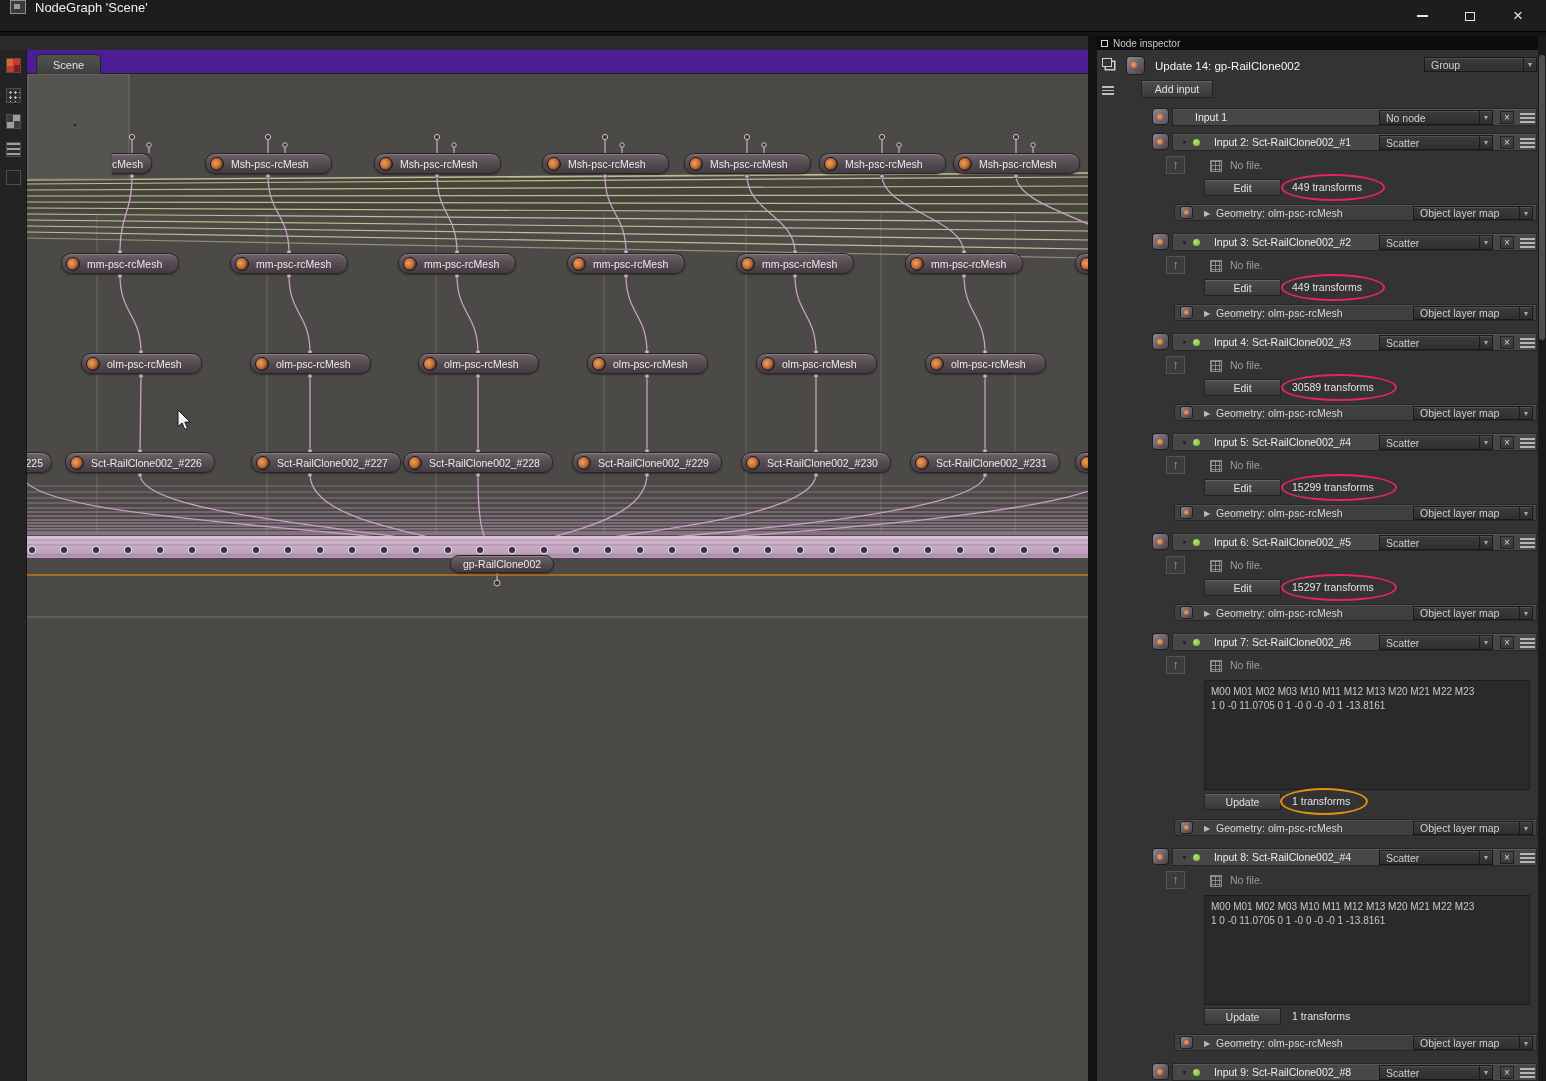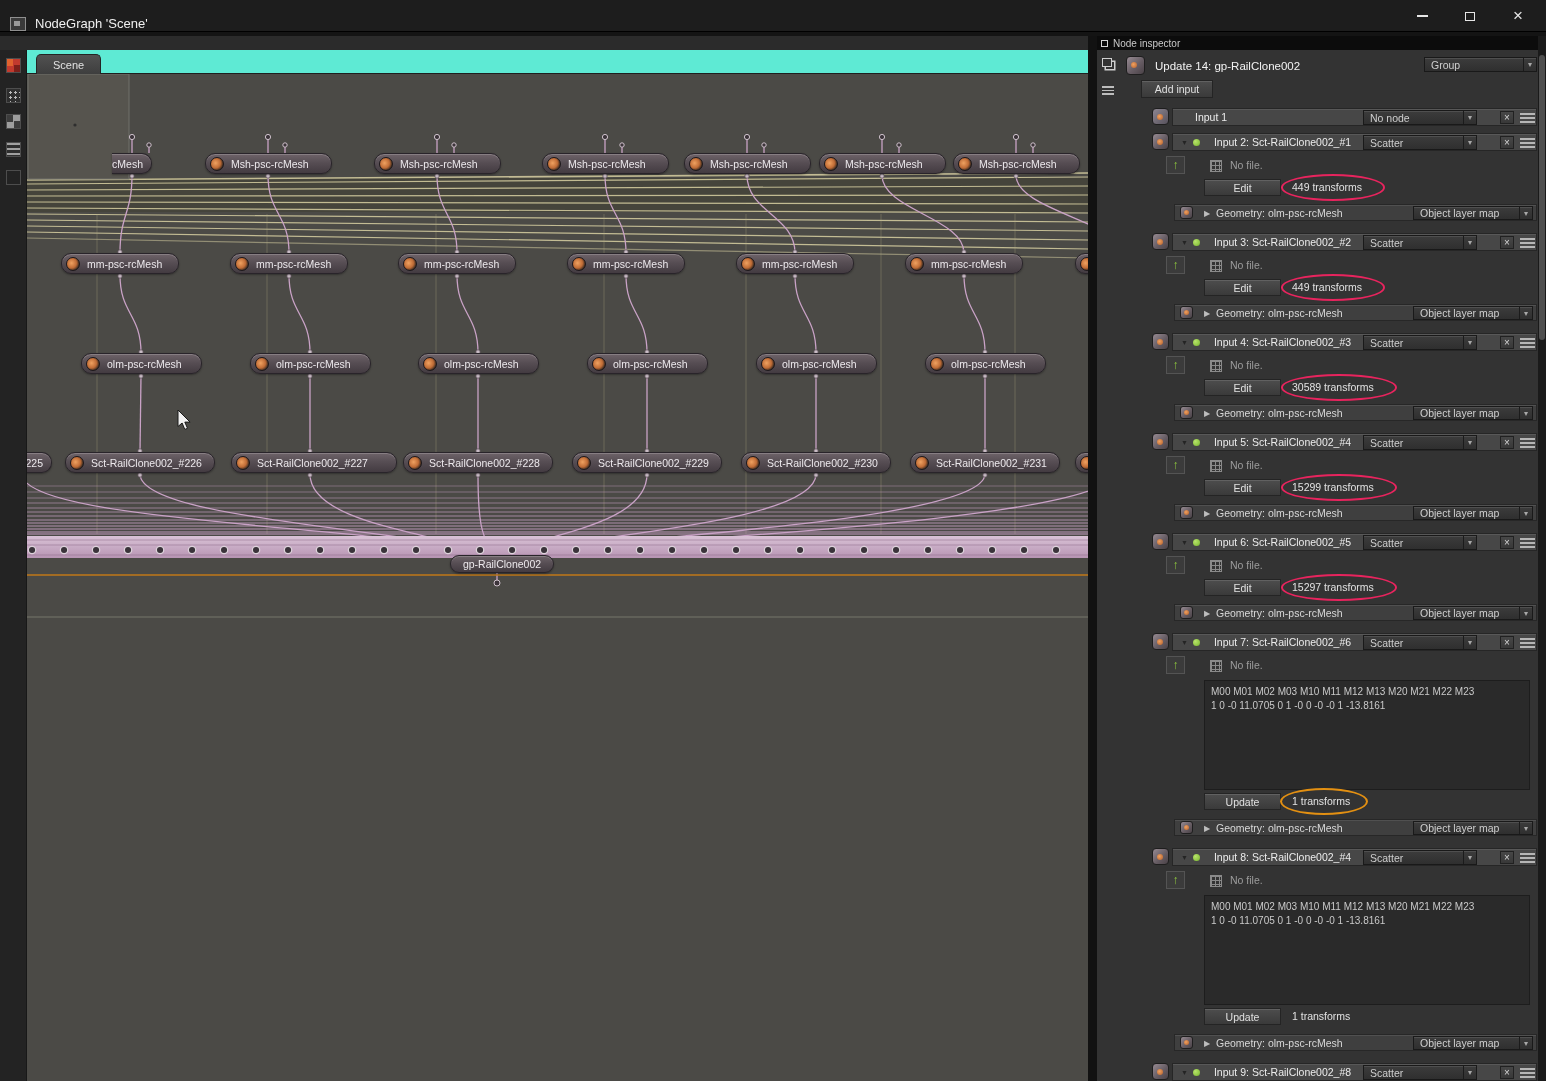--- a/index.html
+++ b/index.html
@@ -3,37 +3,37 @@
 <meta charset="utf-8">
 <style>
   * { margin:0; padding:0; box-sizing:border-box; }
   html,body { width:1546px; height:1081px; background:#141414; overflow:hidden;
     font-family:"Liberation Sans","DejaVu Sans",sans-serif; }
   .abs { position:absolute; }
   #stage { position:relative; width:1546px; height:1081px; background:#141414; }
 
   
   #titlebar { left:0; top:0; width:1546px; height:32px; background:#1d1d1d; border-bottom:1px solid #000;
-    display:flex; align-items:flex-end; }
+    display:flex; align-items:flex-start; }
   #app-icon { width:16px; height:14px; margin-left:10px; border:1px solid #8f8f8f; background:#3a3a3a; position:relative; }
   #app-icon::after { content:""; position:absolute; left:3px; top:3px; width:6px; height:5px; background:#9a9a9a; }
   #win-title { color:#f0f0f0; font-size:13px; margin-left:9px; }
   .win-btn { position:absolute; top:0; width:48px; height:32px; display:flex; align-items:center; justify-content:center; color:#e6e6e6; }
   #btn-min { right:100px; } #btn-max { right:52px; } #btn-close { right:4px; font-size:17px; }
   #btn-min .bar { width:11px; height:1.5px; background:#e6e6e6; }
   #btn-max .box { width:10px; height:9px; border:1.2px solid #e6e6e6; }
 
   
   .panel-strip { height:14px; background:#0c0c0c; display:flex; align-items:center; color:#c9c9c9; font-size:10px; }
   .panel-strip .sq { width:7px; height:7px; border:1px solid #d6d6d6; margin:0 5px 0 4px; }
 
   
   #graph-panel { left:0; top:36px; width:1088px; height:1045px; background:#2b2b2b; }
   #graph-strip { position:absolute; left:0; top:0; width:1088px; }
-  #tabbar { position:absolute; left:27px; top:14px; width:1061px; height:24px; background:#5eead4; border-bottom:1px solid #1f1f1f; }
+  #tabbar { position:absolute; left:27px; top:14px; width:1061px; height:24px; background:#4c1d95; border-bottom:1px solid #1f1f1f; }
   #tab-scene { position:absolute; left:9px; top:4px; height:20px; padding:0 16px; background:linear-gradient(#515151,#3e3e3e);
     border:1px solid #242424; border-bottom:none; border-radius:5px 5px 0 0; color:#e2e2e2; font-size:11px;
     display:flex; align-items:center; }
   #toolbar { position:absolute; left:0; top:14px; width:27px; height:1031px; background:#232323; border-right:1px solid #181818; }
   .tb-ic { position:absolute; left:6px; width:15px; height:15px; border:1px solid #4d4d4d; }
   #tb1 { top:8px;  background:conic-gradient(#c23a2e 0 25%, #7d1f1a 0 50%, #c23a2e 0 75%, #e0622e 0); }
   #tb2 { top:38px; background:#2e2e2e radial-gradient(#b9b9b9 1.2px, transparent 1.4px); background-size:5px 5px; background-position:1px 1px; }
   #tb3 { top:64px; background:conic-gradient(#9d9d9d 0 25%, #3c3c3c 0 50%, #9d9d9d 0 75%, #3c3c3c 0); }
   #tb4 { top:92px; background:#2e2e2e repeating-linear-gradient(#a0a0a0 0 2px, transparent 2px 5px); }
   #tb5 { top:120px; background:#2e2e2e linear-gradient(#9d9d9d 1px, transparent 1px), #2e2e2e linear-gradient(90deg,#9d9d9d 1px, transparent 1px); background-size:4px 4px; }
@@ -84,21 +84,21 @@
   #add-input-btn { left:44px; top:44px; width:72px; height:18px; }
 
   .iblock { position:absolute; left:0; width:449px; }
   .ib-nodeicon { left:55px; top:0; }
   .ib-header { position:absolute; left:75px; top:0; width:365px; height:18px; background:#474747;
     border:1px solid #262626; box-shadow:inset 0 1px 0 #585858; display:flex; align-items:center; }
   .tri-dn { color:#242424; font-size:7px; margin-left:8px; }
   .gdot { width:7px; height:7px; border-radius:50%; background:radial-gradient(circle at 35% 35%, #b8e36a, #77b52e); margin-left:5px; }
   .ib-label { color:#ececec; font-size:10.5px; margin-left:14px; white-space:nowrap; }
   .ib-label.plain { margin-left:22px; }
-  .hdr-dd { left:190px; top:1px; width:114px; }
+  .hdr-dd { left:206px; top:1px; width:114px; }
   .x-btn { position:absolute; left:327px; top:2px; width:14px; height:13px; background:linear-gradient(#474747,#383838);
     border:1px solid #212121; color:#d6d6d6; font-size:10px; line-height:10px; display:flex; align-items:center; justify-content:center; }
   .burger { position:absolute; left:347px; top:4px; width:15px; height:10px;
     background:repeating-linear-gradient(#b5b5b5 0 1.8px, transparent 1.8px 4.1px); }
 
   .import-icon { position:absolute; left:69px; width:19px; height:18px; background:#3b3b3b; border:1px solid #545454;
     color:#8dc63f; font-size:12px; font-weight:bold; display:flex; align-items:center; justify-content:center; }
   .grid-icon { position:absolute; left:113px; width:12px; height:12px; border:1px solid #8a8a8a;
     background:linear-gradient(#8a8a8a 1px, transparent 1px), linear-gradient(90deg,#8a8a8a 1px, transparent 1px);
     background-size:4px 4px; }
@@ -411,21 +411,21 @@
           <span class="nlab">olm-psc-rcMesh</span>
         </div>
 
       <div class="gnode clip-left" style="left:-20px;top:378px;width:45px">
           <span class="nlab">Sct-RailClone002_#225</span>
         </div>
       <div class="gnode" style="left:38px;top:378px;width:150px">
           <span class="nico"></span>
           <span class="nlab">Sct-RailClone002_#226</span>
         </div>
-      <div class="gnode" style="left:204px;top:378px;width:166px">
+      <div class="gnode" style="left:224px;top:378px;width:150px">
           <span class="nico"></span>
           <span class="nlab">Sct-RailClone002_#227</span>
         </div>
       <div class="gnode" style="left:376px;top:378px;width:150px">
           <span class="nico"></span>
           <span class="nlab">Sct-RailClone002_#228</span>
         </div>
       <div class="gnode" style="left:545px;top:378px;width:150px">
           <span class="nico"></span>
           <span class="nlab">Sct-RailClone002_#229</span>

